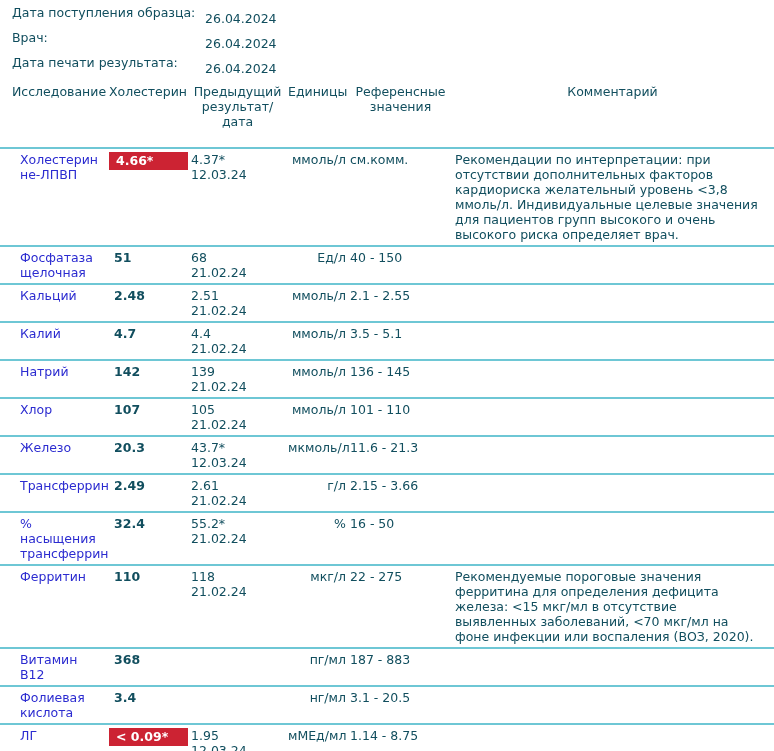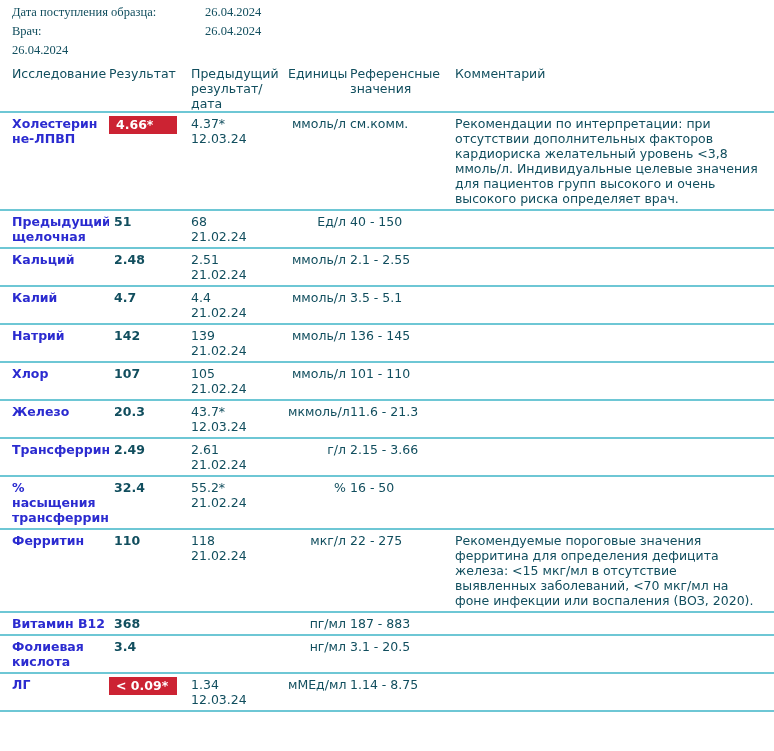--- a/index.html
+++ b/index.html
@@ -11,45 +11,45 @@
     --ann-red:#e9150f;
   }
   html,body{margin:0;padding:0;}
   body{
     width:774px;height:751px;position:relative;overflow:hidden;
     background:#ffffff;
     font-family:"DejaVu Sans","Liberation Sans",sans-serif;
     font-size:12.5px;line-height:15px;color:var(--teal);
   }
   
-  .meta{padding:5px 0 0 12px;font-family:Liberation Serif, serif;}
+  .meta{padding:5px 0 0 12px;}
   .meta-row{display:flex;margin-bottom:4px;}
   .meta-label{display:inline-block;width:193px;}
-  .meta-value{display:inline-block;}
+  .meta-value{display:inline-block;margin-top:6px;}
   
   table.results{
     width:774px;border-collapse:collapse;table-layout:fixed;margin-top:6px;
   }
   col.c1{width:109px}col.c2{width:82px}col.c3{width:97px}
   col.c4{width:62px}col.c5{width:105px}col.c6{width:319px}
   th{
-    text-align:left;vertical-align:top;font-weight:normal;color:var(--teal);
-    padding:2px 4px 0 0;border-bottom:2px solid var(--divider);
+    text-align:center;vertical-align:top;font-weight:normal;color:var(--teal);
+    padding:2px 4px 18px 0;border-bottom:2px solid var(--divider);
   }
   th.first{padding-left:12px;}
   td{
     vertical-align:top;padding:3px 4px 3px 0;
     border-bottom:2px solid var(--divider);
     overflow:hidden;
   }
-  td.c-name{padding-left:12px;color:var(--name-blue);font-weight:bold;}
+  td.c-name{padding-left:20px;color:var(--name-blue);}
   td.c-result{font-weight:bold;padding-left:0;}
   .result-plain{display:inline-block;padding-left:5px;}
   .result-flag{
-    display:inline-block;box-sizing:border-box;width:68px;
+    display:inline-block;box-sizing:border-box;width:79px;
     background:var(--flag-bg);color:var(--flag-text);
     padding:1px 2px 2px 7px;white-space:nowrap;
   }
   td.c-units{white-space:nowrap;text-align:right;}
   td.c-comment{padding-right:13px;}
   .prev-val,.prev-date{white-space:nowrap;}
 </style>
 </head>
 <body>
 
@@ -58,57 +58,58 @@
   <div class="meta">
     <div class="meta-row">
       <span class="meta-label">Дата поступления образца:</span>
       <span class="meta-value">26.04.2024</span>
     </div>
     <div class="meta-row">
       <span class="meta-label">Врач:</span>
       <span class="meta-value">26.04.2024</span>
     </div>
     <div class="meta-row">
+      <span class="meta-label">Дата печати результата:</span>
       <span class="meta-value">26.04.2024</span>
     </div>
   </div>
 
   <table class="results">
     <colgroup>
       <col class="c1">
         <col class="c2">
         <col class="c3">
         <col class="c4">
         <col class="c5">
         <col class="c6">
     </colgroup>
     <thead>
       <tr>
         <th class="first">Исследование</th>
-        <th>Результат</th>
+        <th>Холестерин</th>
         <th>Предыдущий результат/дата</th>
         <th>Единицы</th>
         <th>Референсные значения</th>
         <th>Комментарий</th>
       </tr>
     </thead>
     <tbody id="tbody">
         <tr>
     <td class="c-name">Холестерин не-ЛПВП</td>
     <td class="c-result"><span class="rv result-flag">4.66*</span></td>
     <td class="c-prev">
       <div class="prev-val">4.37*</div>
       <div class="prev-date">12.03.24</div>
     </td>
     <td class="c-units">ммоль/л</td>
     <td class="c-ref">см.комм.</td>
     <td class="c-comment">Рекомендации по интерпретации: при отсутствии дополнительных факторов кардиориска желательный уровень &lt;3,8 ммоль/л. Индивидуальные целевые значения для пациентов групп высокого и очень высокого риска определяет врач.</td>
   </tr>
         <tr>
-    <td class="c-name">Предыдущий щелочная</td>
+    <td class="c-name">Фосфатаза щелочная</td>
     <td class="c-result"><span class="rv result-plain">51</span></td>
     <td class="c-prev">
       <div class="prev-val">68</div>
       <div class="prev-date">21.02.24</div>
     </td>
     <td class="c-units">Ед/л</td>
     <td class="c-ref">40 - 150</td>
     <td class="c-comment"></td>
   </tr>
         <tr>
@@ -218,21 +219,21 @@
       <div class="prev-date"></div>
     </td>
     <td class="c-units">нг/мл</td>
     <td class="c-ref">3.1 - 20.5</td>
     <td class="c-comment"></td>
   </tr>
         <tr>
     <td class="c-name">ЛГ</td>
     <td class="c-result"><span class="rv result-flag">&lt; 0.09*</span></td>
     <td class="c-prev">
-      <div class="prev-val">1.34</div>
+      <div class="prev-val">1.95</div>
       <div class="prev-date">12.03.24</div>
     </td>
     <td class="c-units">мМЕд/мл</td>
     <td class="c-ref">1.14 - 8.75</td>
     <td class="c-comment"></td>
   </tr>
       </tbody>
   </table>
 
 </div>

